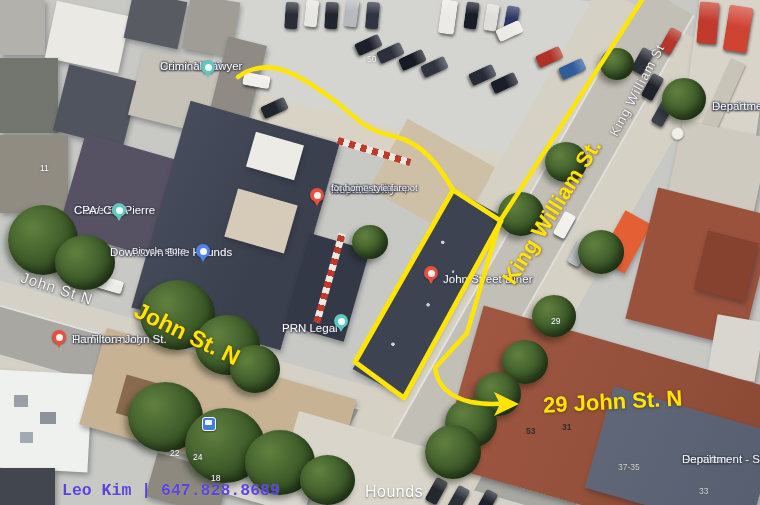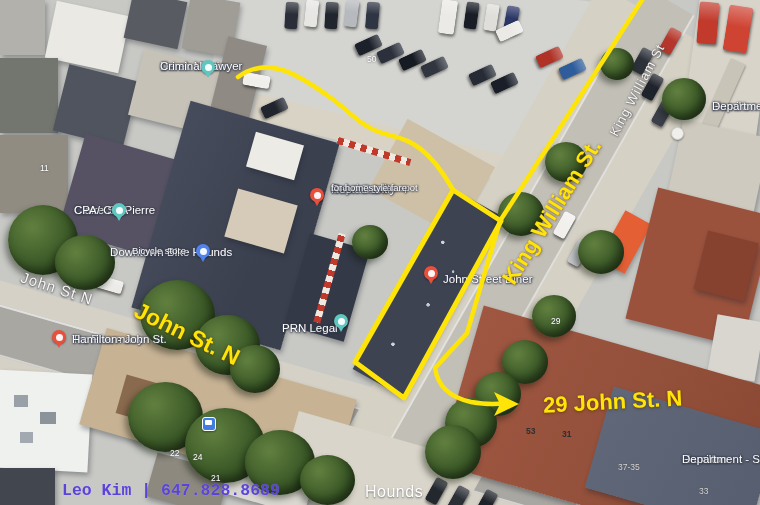--- a/index.html
+++ b/index.html
@@ -203,23 +203,23 @@
 
   <div style="left:202px;top:417px;width:14px;height:14px;background:#3f7de0;border:1.5px solid #fff;border-radius:3px;z-index:30;box-shadow:0 1px 2px rgba(0,0,0,.4);">
     <div style="left:2px;top:2px;width:7px;height:5px;background:#fff;border-radius:1px;"></div>
   </div>
 
   <div class="num lbl" style="left:367px;top:54px;">50</div>
   <div class="num lbl" style="left:40px;top:163px;">11</div>
   <div class="num lbl" style="left:551px;top:316px;">29</div>
   <div class="num lbl" style="left:170px;top:448px;">22</div>
   <div class="num lbl" style="left:193px;top:452px;">24</div>
-  <div class="num lbl" style="left:211px;top:473px;">21</div>
+  <div class="num lbl" style="left:211px;top:473px;">18</div>
   <div class="num numdark lbl" style="left:526px;top:426px;">53</div>
-  <div class="num numdark lbl" style="left:562px;top:422px;margin-top:7px;">31</div>
+  <div class="num numdark lbl" style="left:562px;top:422px;">31</div>
   <div class="num numlite lbl" style="left:618px;top:462px;">37-35</div>
   <div class="num numlite lbl" style="left:699px;top:486px;">33</div>
 
   <svg class="overlay" width="760" height="505" viewBox="0 0 760 505">
     <path d="M238,77 C268,55 298,74 331,98 C352,113 362,129 389,135 C412,140 430,150 452,188" fill="none" stroke="#FFE408" stroke-width="4.5" stroke-linecap="round"></path>
     <path d="M453,190 L501,221 L404,398 L355,362 Z" fill="none" stroke="#FFE408" stroke-width="5" stroke-linejoin="round"></path>
     <path d="M644,-3 L500,221 L467,333 L435,368 C438,389 453,398 471,402 C483,404 494,405 504,403" fill="none" stroke="#FFE408" stroke-width="4.5" stroke-linecap="round"></path>
     <path d="M519,404 L494,392 L500,404 L494,416 Z" fill="#FFE408"></path>
   </svg>
 

